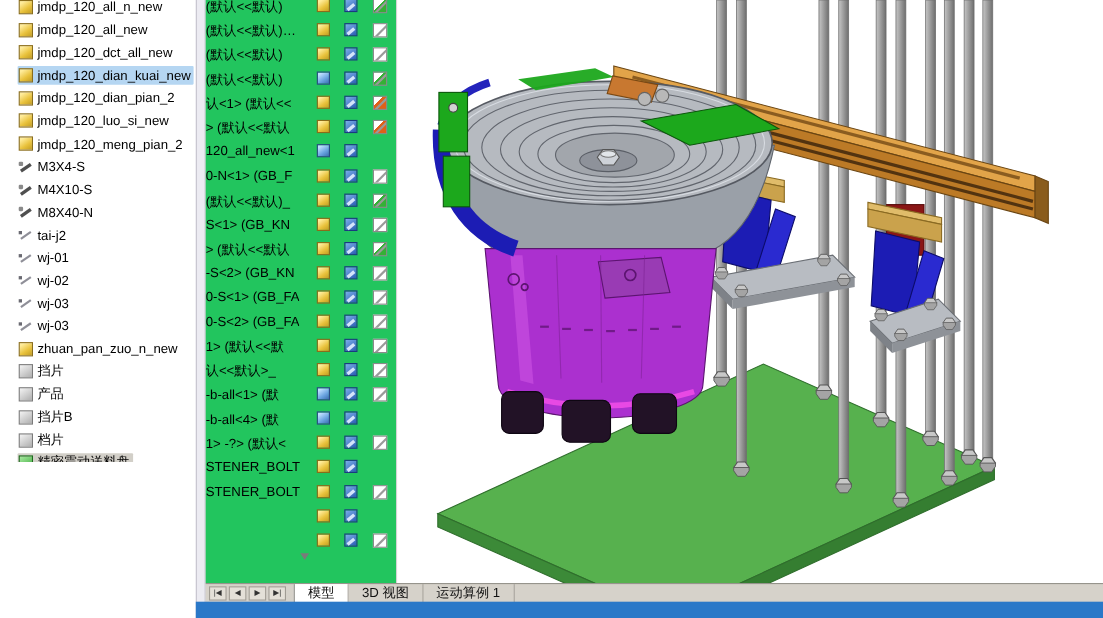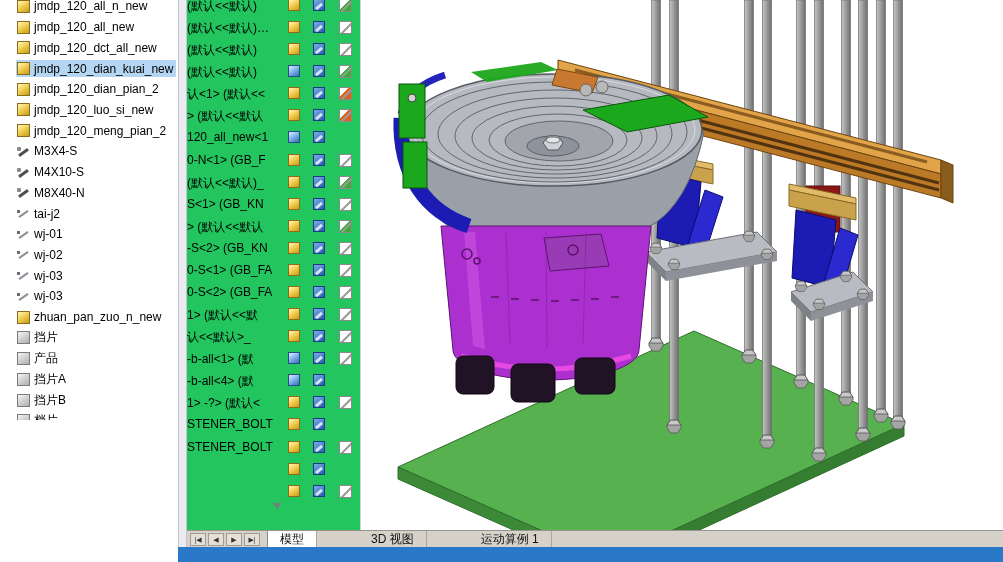--- a/index.html
+++ b/index.html
@@ -48,21 +48,21 @@
   .sw-white{background:#fff;}
   .scrollhint{position:absolute;left:86px;top:503px;width:0;height:0;border-left:4px solid transparent;border-right:4px solid transparent;border-top:6px solid #7a7a7a;}
 
   
   .viewport{position:absolute;left:360px;top:0;width:643px;height:530px;background:#fff;border-left:1px solid #d4d4d4;box-sizing:border-box;overflow:hidden;}
 
   
   .tabbar{position:absolute;left:187px;top:530px;width:816px;height:17px;background:var(--tabbar-bg,#d6d2ca);border-top:1px solid #96948c;display:flex;align-items:stretch;}
   .navbtns{display:flex;align-items:center;padding:0 2px;}
   .navbtn{width:16px;height:13px;margin:0 1px;background:#e4e0d8;border:1px solid #a09c94;font-size:7px;line-height:12px;text-align:center;color:#333;box-sizing:border-box;overflow:hidden;}
-  .tabs{display:flex;align-items:stretch;margin-left:4px;gap:42px;}
+  .tabs{display:flex;align-items:stretch;margin-left:4px;}
   .tab{padding:0 12px;line-height:16px;border-right:1px solid #aaa69e;color:#111;white-space:nowrap;}
   .tab-active{background:#fff;border-left:1px solid #8a8a84;font-weight:normal;}
 
   
   .bottomstrip{position:absolute;left:178px;top:547px;width:825px;height:15px;background:var(--bottom-strip,#2a78c8);}
 </style>
 </head>
 <body>
 
 <div class="app">
@@ -168,26 +168,20 @@
         <div class="tree-row">
           <span class="tree-inner">
             <span class="ti ti-gray"></span>
             <span class="tl">挡片</span>
           </span>
         </div>
         <div class="tree-row">
           <span class="tree-inner">
             <span class="ti ti-gray"></span>
             <span class="tl">产品</span>
-          </span>
-        </div>
-        <div class="tree-row">
-          <span class="tree-inner">
-            <span class="ti ti-gray"></span>
-            <span class="tl">挡片A</span>
           </span>
         </div>
         <div class="tree-row">
           <span class="tree-inner">
             <span class="ti ti-gray"></span>
             <span class="tl">挡片B</span>
           </span>
         </div>
         <div class="tree-row">
           <span class="tree-inner">

